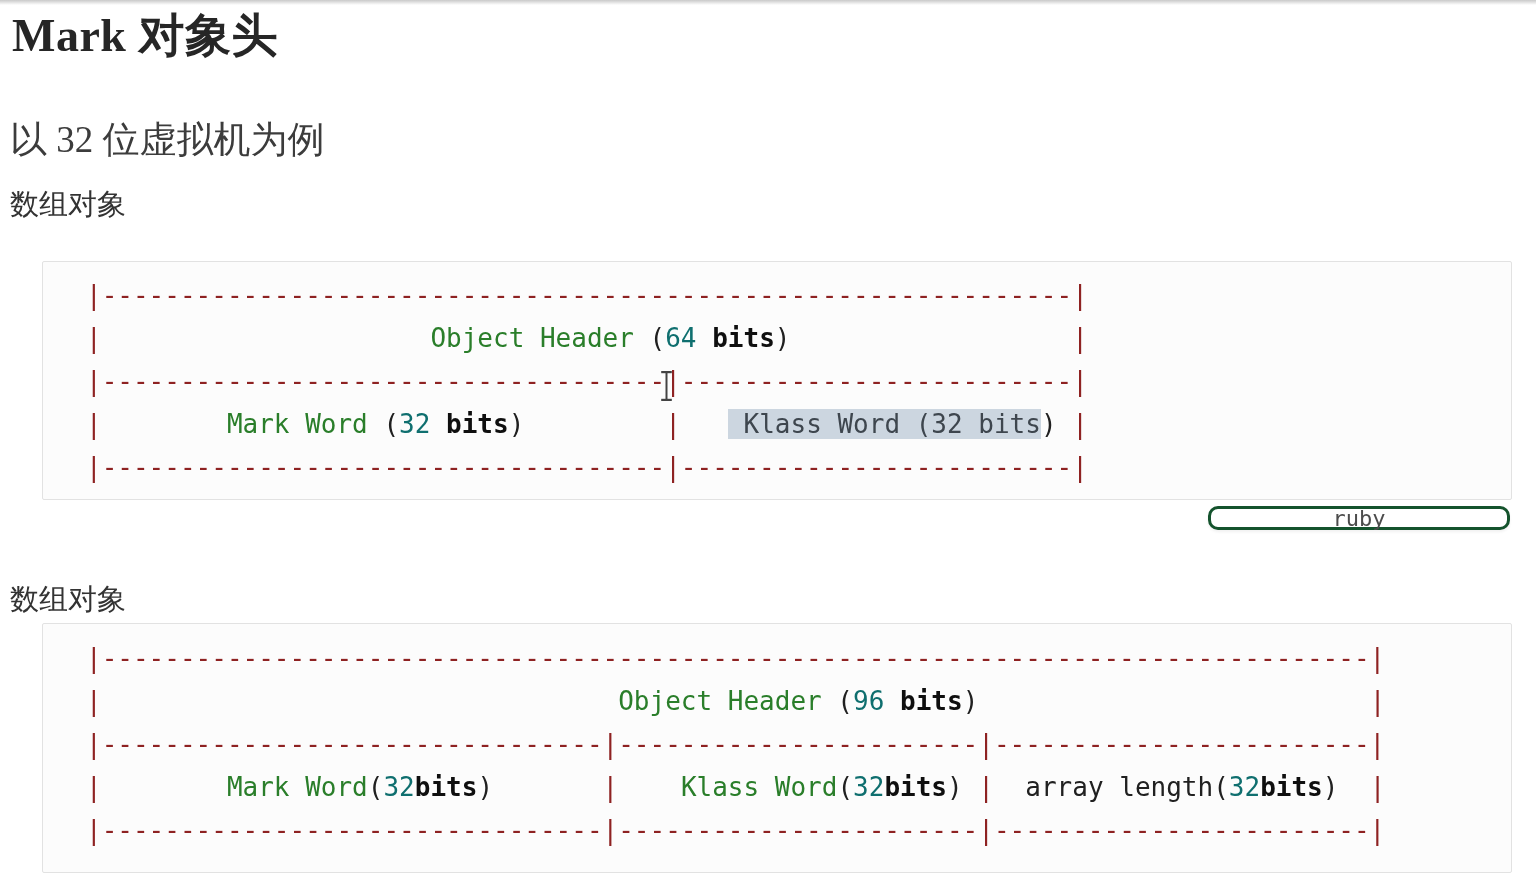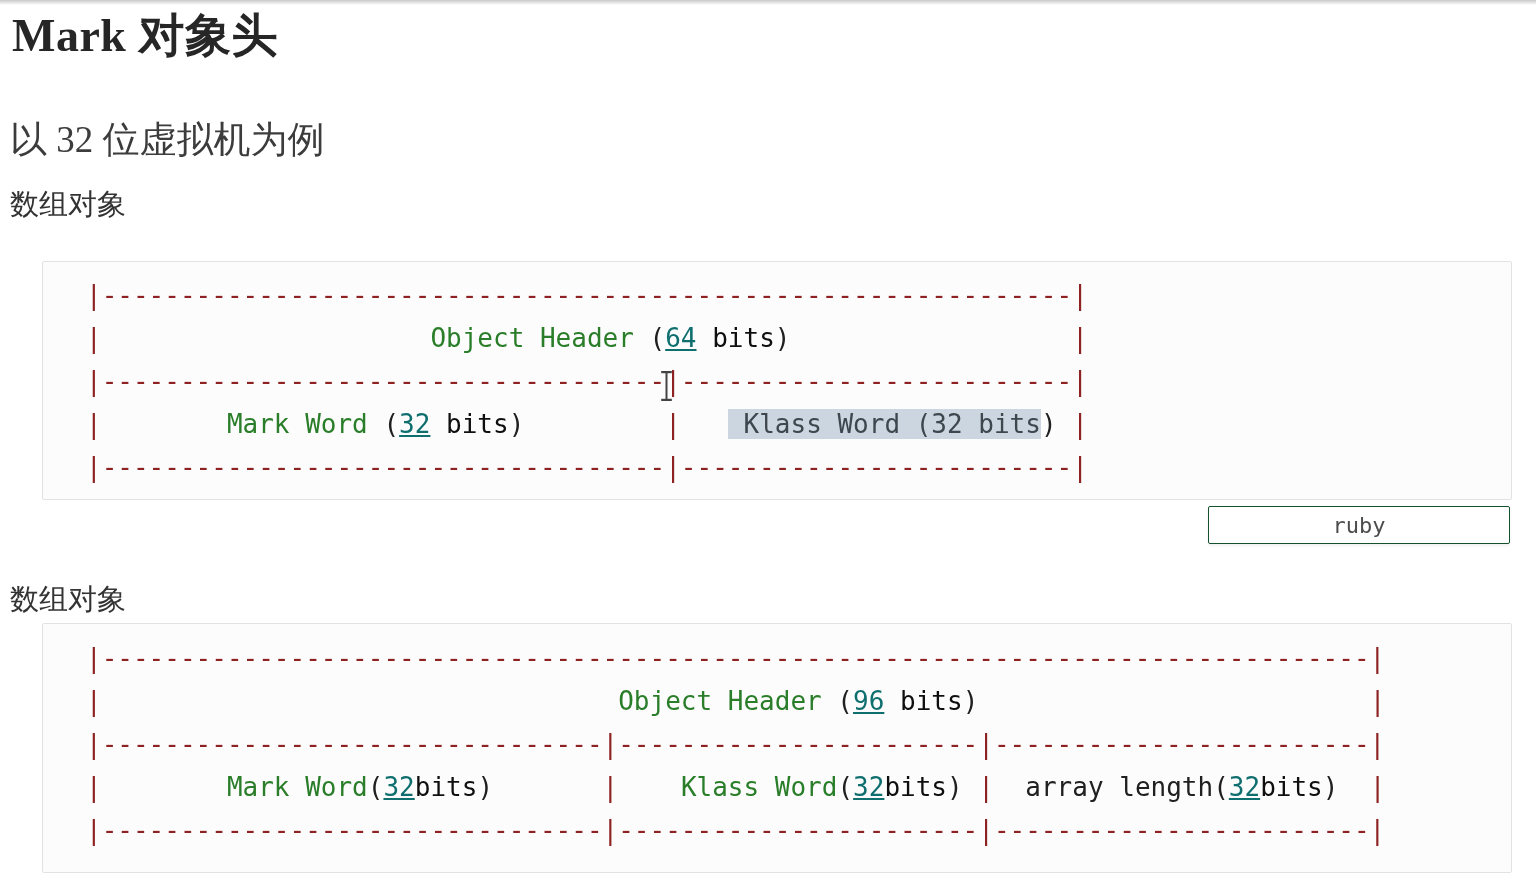--- a/index.html
+++ b/index.html
@@ -37,27 +37,27 @@
   .cb2 { top:623px; height:250px; }
   pre.code {
     font-family:"DejaVu Sans Mono", monospace;
     font-size:26px; line-height:43px; white-space:pre;
     color:var(--plain);
   }
   .cb1 pre.code { padding:12px 0 0 43px; }
   .cb2 pre.code { padding:13px 0 0 43px; }
   .tok-dash { color:var(--dash); }
   .tok-grn  { color:var(--green); }
-  .tok-num  { color:var(--number);text-decoration:underline; }
+  .tok-num  { color:var(--number); }
   .tok-pln  { color:var(--plain); }
-  .tok-bld  { color:var(--bold); font-weight:400;margin-top:41px; }
+  .tok-bld  { color:var(--bold); font-weight:700;margin-top:41px; }
   .tok-sel  { background:var(--selbg); color:var(--seltx);margin-top:32px; }
   .lang-badge {
-    position:absolute; left:1208px; top:506px; width:302px; height:38px;
-    background:#ffffff; border:1px solid #14532d; border-radius:2px;
+    position:absolute; left:1208px; top:506px; width:302px; height:24px;
+    background:#ffffff; border:3px solid #14532d; border-radius:10px;
     display:flex; align-items:center; justify-content:center;
     font-family:"DejaVu Sans Mono", monospace; font-size:22px;
     color:var(--badgetx);
     box-shadow:0 2px 3px rgba(0,0,0,0.06);
   }
   .ibeam { position:absolute; left:659px; top:370px; width:15px; height:32px; }
   .watermark {
     position:absolute; right:8px; bottom:10px;
     font-family:"DejaVu Sans", sans-serif;
     font-size:28px; line-height:30px; letter-spacing:1px;

